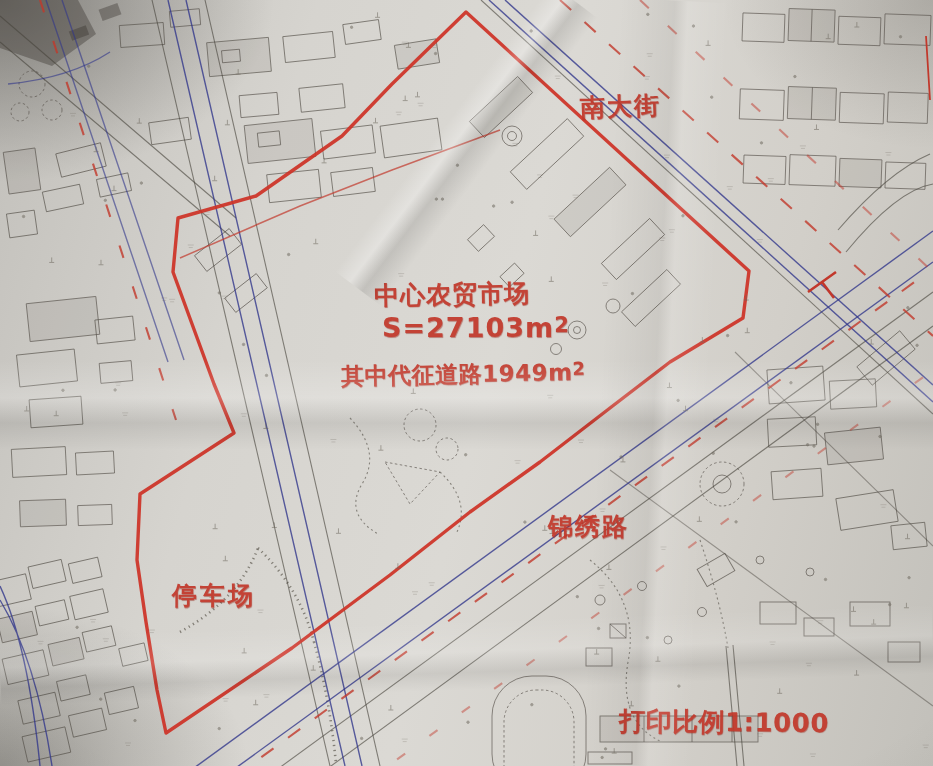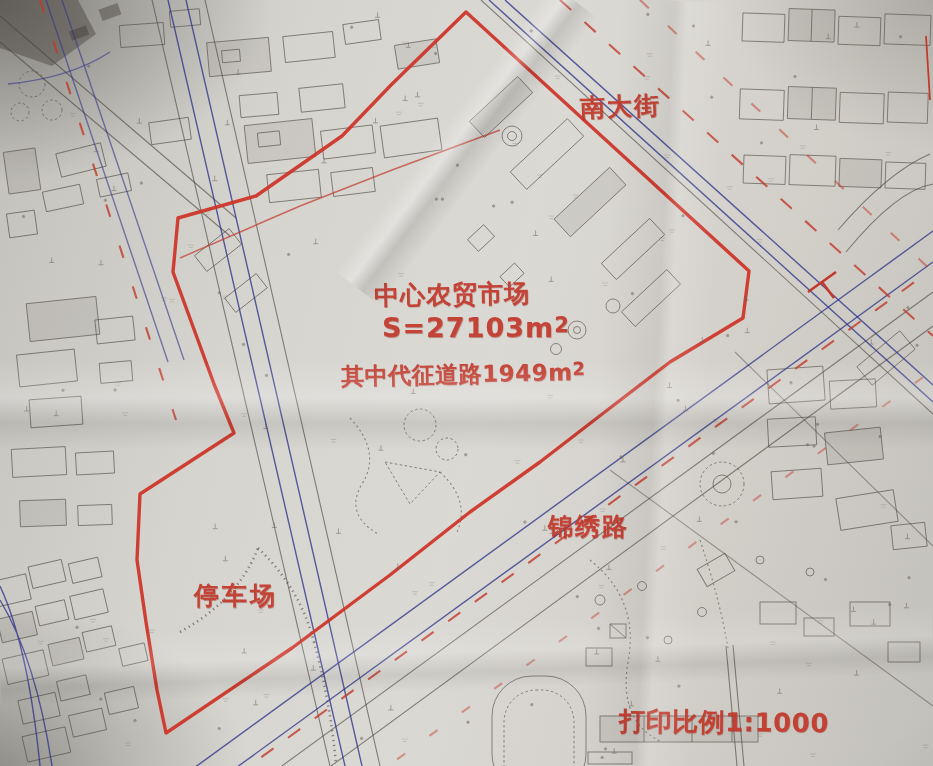--- a/index.html
+++ b/index.html
@@ -36,21 +36,21 @@
   .boundary{stroke:var(--boundary-red);stroke-width:3.4;fill:none;stroke-linejoin:round;opacity:.93;}
   .marks{stroke:#6e695f;fill:#6e695f;opacity:.55;}
   .lbl{position:absolute;color:var(--annotation-red);opacity:.93;white-space:nowrap;
        text-shadow:.6px .7px .8px rgba(150,30,18,.5);font-weight:600;}
   .lbl sup, .lbl .sup{font-size:.78em;font-weight:700;vertical-align:5px;}
   #lbl-street-top{left:580px;top:90px;font-size:25px;letter-spacing:2px;transform:rotate(-2deg);}
   #lbl-site-name{left:374px;top:278px;font-size:25px;letter-spacing:1px;transform:rotate(-1deg);}
   #lbl-area{left:382px;top:312px;font-size:27px;letter-spacing:1px;}
   #lbl-dedication{left:341px;top:359px;font-size:23px;letter-spacing:.5px;transform:rotate(-1deg);}
   #lbl-street-se{left:548px;top:510px;font-size:25px;letter-spacing:2px;}
-  #lbl-parking{left:194px;top:579px;font-size:25px;letter-spacing:3px;}
+  #lbl-parking{left:172px;top:579px;font-size:25px;letter-spacing:3px;}
   #lbl-scale{left:619px;top:705px;font-size:26px;letter-spacing:.5px;transform:rotate(.6deg);}
 </style>
 </head>
 <body>
 
 <div id="stage">
 
   <svg width="933" height="766" viewBox="0 0 933 766">
 
     <g>

